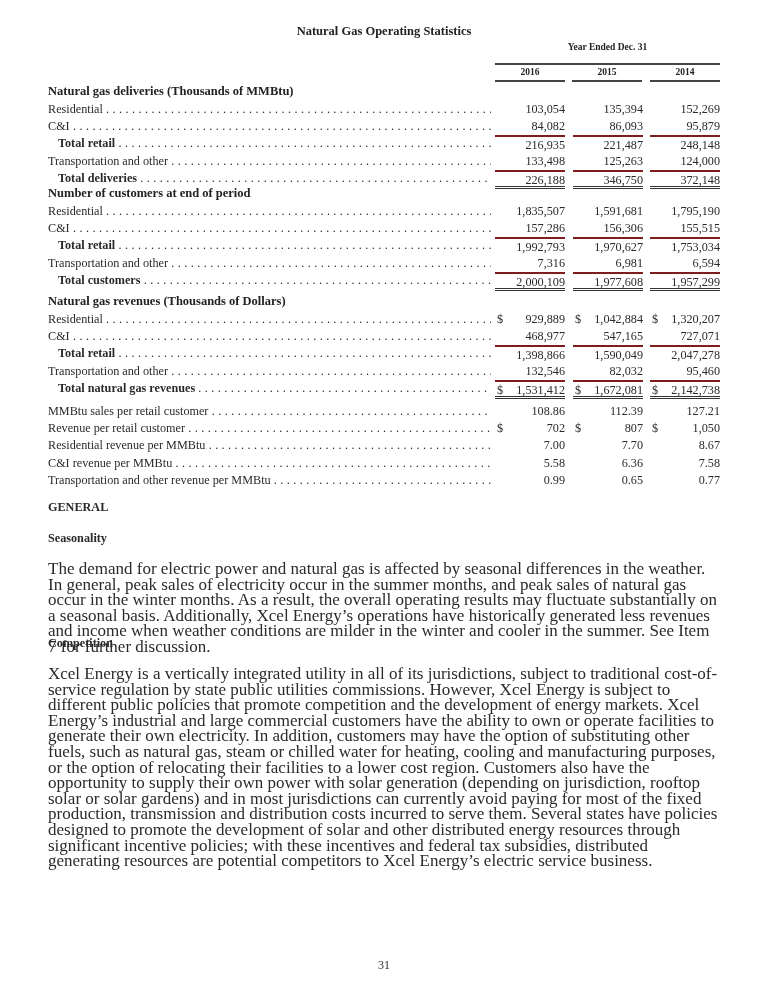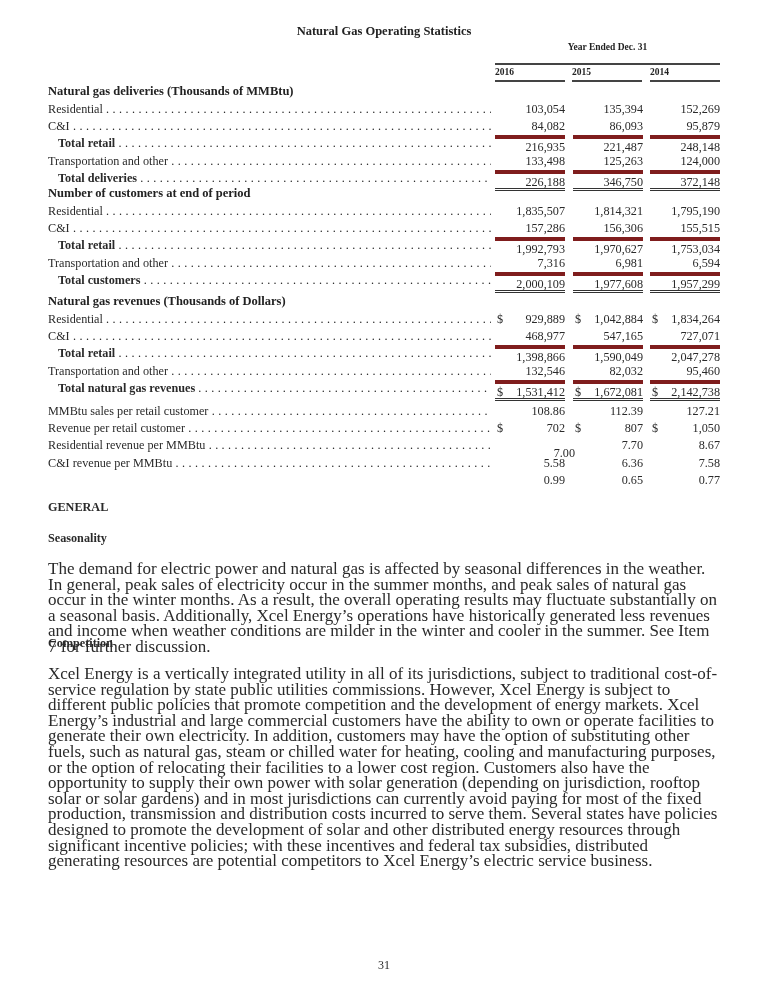--- a/index.html
+++ b/index.html
@@ -12,38 +12,38 @@
   .title {
     position: absolute; top: 24px; left: 0; width: 768px; text-align: center;
     font-weight: bold; font-size: 12.5px; color: #222;
   }
   .period-hdr {
     position: absolute; top: 42px; left: 495px; width: 225px;
     text-align: center; font-weight: bold; font-size: 9.5px; color: #222;
   }
   .period-rule { position: absolute; top: 63px; left: 495px; width: 225px; height: 1.5px; background: #444; }
   .year {
-    position: absolute; top: 67px; width: 70px; text-align: left;
+    position: absolute; top: 67px; width: 70px; text-align: center;
     font-weight: bold; font-size: 9.5px; color: #222;
   }
   .year-rule { position: absolute; top: 80px; height: 1.5px; background: #444; width: 70px; }
   .row { position: absolute; left: 48px; width: 672px; height: 16px; line-height: 16px; }
   .row .label {
     position: absolute; left: 0; width: 443px; overflow: hidden; white-space: nowrap;
   }
   .row .label.indent { padding-left: 10px; width: 433px; }
   .row .label.bold, .sec-hdr { font-weight: bold; }
   .row .label::after {
     content: " . . . . . . . . . . . . . . . . . . . . . . . . . . . . . . . . . . . . . . . . . . . . . . . . . . . . . . . . . . . . . . . . . . . . . . . . . . . . . . . . . . . . . . . . . . . . . . . . .";
     font-weight: normal; letter-spacing: 0.2px;
   }
   .cell { position: absolute; top: 0; width: 70px; height: 16px; }
   .cell .cur { position: absolute; left: 2px; }
   .cell .val { position: absolute; right: 0; }
-  .cell.bt { border-top: 4px solid #7f1d1d; height: 15px; }
+  .cell.bt { border-top: 2px solid #7f1d1d; height: 15px; }
   .cell.dbl { border-bottom: 3px double #333; height: 14px; line-height: 16px; }
   .sec-hdr { position: absolute; left: 48px; font-size: 12.5px; color: #222; text-align: right; }
 
   .h-general { position: absolute; left: 48px; top: 500px; font-weight: bold; font-size: 12.2px; }
   .h-sub { position: absolute; left: 48px; font-weight: bold; font-size: 12.2px; }
   .para {
     position: absolute; left: 48px; width: 672px; font-size: 17px; line-height: 15.6px;
     text-align: left;
   }
   .page-num { position: absolute; top: 958px; left: 0; width: 768px; text-align: center; font-size: 12px; }
@@ -124,21 +124,21 @@
         <span class="val">372,148</span>
       </div>
     </div>
     <div class="sec-hdr" style="top: 186px;">Number of customers at end of period</div>
     <div class="row" style="top: 203px;">
       <div class="label">Residential</div>
       <div class="cell" style="left: 447px; width: 70px;">
         <span class="val">1,835,507</span>
       </div>
       <div class="cell" style="left: 525px; width: 70px;">
-        <span class="val">1,814,321</span>
+        <span class="val">1,591,681</span>
       </div>
       <div class="cell" style="left: 602px; width: 70px;">
         <span class="val">1,795,190</span>
       </div>
     </div>
     <div class="row" style="top: 220.2px;">
       <div class="label">C&amp;I</div>
       <div class="cell" style="left: 447px; width: 70px;">
         <span class="val">157,286</span>
       </div>
@@ -191,21 +191,21 @@
       <div class="cell" style="left: 447px; width: 70px;">
         <span class="cur">$</span>
         <span class="val">929,889</span>
       </div>
       <div class="cell" style="left: 525px; width: 70px;">
         <span class="cur">$</span>
         <span class="val">1,042,884</span>
       </div>
       <div class="cell" style="left: 602px; width: 70px;">
         <span class="cur">$</span>
-        <span class="val">1,834,264</span>
+        <span class="val">1,320,207</span>
       </div>
     </div>
     <div class="row" style="top: 328.2px;">
       <div class="label">C&amp;I</div>
       <div class="cell" style="left: 447px; width: 70px;">
         <span class="val">468,977</span>
       </div>
       <div class="cell" style="left: 525px; width: 70px;">
         <span class="val">547,165</span>
       </div>
@@ -274,21 +274,21 @@
         <span class="cur">$</span>
         <span class="val">807</span>
       </div>
       <div class="cell" style="left: 602px; width: 70px;">
         <span class="cur">$</span>
         <span class="val">1,050</span>
       </div>
     </div>
     <div class="row" style="top: 437.4px;">
       <div class="label">Residential revenue per MMBtu</div>
-      <div class="cell" style="left: 457px; width: 70px; margin-top: 8px;">
+      <div class="cell" style="left: 447px; width: 70px;">
         <span class="val">7.00</span>
       </div>
       <div class="cell" style="left: 525px; width: 70px;">
         <span class="val">7.70</span>
       </div>
       <div class="cell" style="left: 602px; width: 70px;">
         <span class="val">8.67</span>
       </div>
     </div>
     <div class="row" style="top: 454.6px;">
@@ -297,20 +297,21 @@
         <span class="val">5.58</span>
       </div>
       <div class="cell" style="left: 525px; width: 70px;">
         <span class="val">6.36</span>
       </div>
       <div class="cell" style="left: 602px; width: 70px;">
         <span class="val">7.58</span>
       </div>
     </div>
     <div class="row" style="top: 471.8px;">
+      <div class="label">Transportation and other revenue per MMBtu</div>
       <div class="cell" style="left: 447px; width: 70px;">
         <span class="val">0.99</span>
       </div>
       <div class="cell" style="left: 525px; width: 70px;">
         <span class="val">0.65</span>
       </div>
       <div class="cell" style="left: 602px; width: 70px;">
         <span class="val">0.77</span>
       </div>
     </div>

